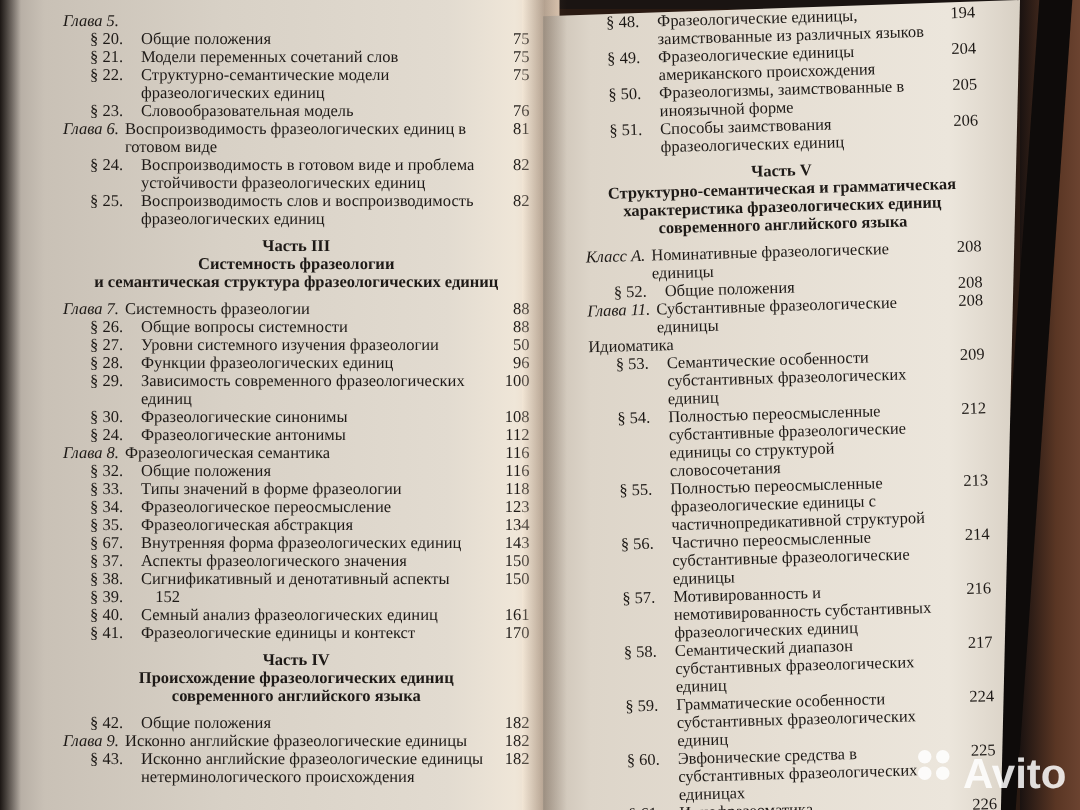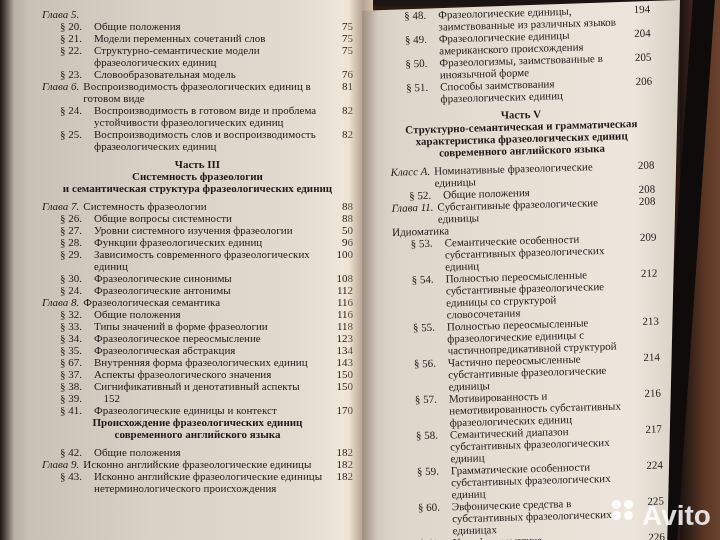--- a/index.html
+++ b/index.html
@@ -189,25 +189,31 @@
       <div class="entry sec">
         <span class="num">§ 38.</span>
         <span class="txt">Сигнификативный и денотативный аспекты</span>
         <span class="pg">150</span>
       </div>
       <div class="entry sec">
         <span class="num">§ 39.</span>
         <span class="pg">152</span>
       </div>
       <div class="entry sec">
+        <span class="num">§ 40.</span>
+        <span class="txt">Семный анализ фразеологических единиц</span>
+        <span class="pg">161</span>
+      </div>
+      <div class="entry sec">
         <span class="num">§ 41.</span>
         <span class="txt">Фразеологические единицы и контекст</span>
         <span class="pg">170</span>
       </div>
     </div>
+  <div class="part title">Часть IV</div>
   <div class="part">Происхождение фразеологических единиц</div>
   <div class="part">современного английского языка</div>
   <div class="gap"></div>
   <div id="L3">
       <div class="entry sec">
         <span class="num">§ 42.</span>
         <span class="txt">Общие положения</span>
         <span class="pg">182</span>
       </div>
       <div class="entry ch">

